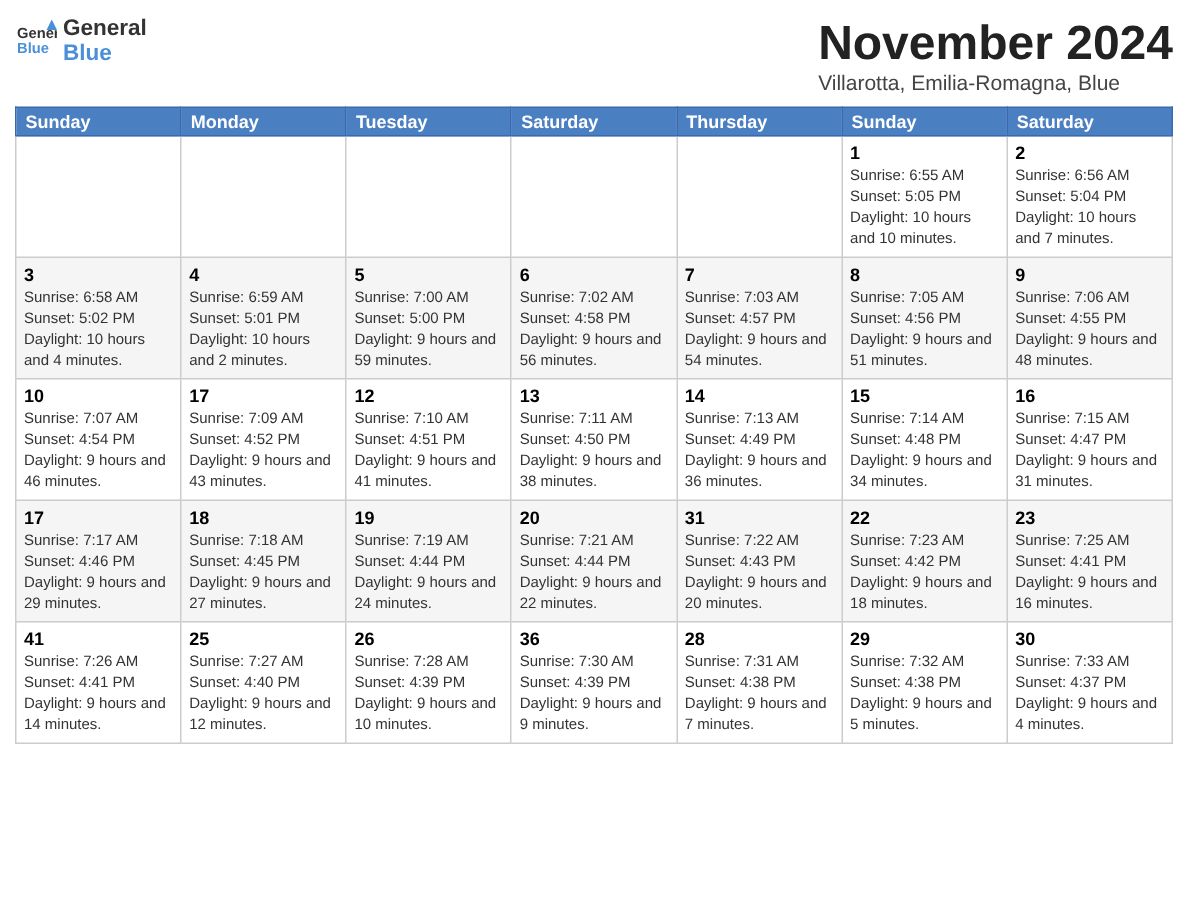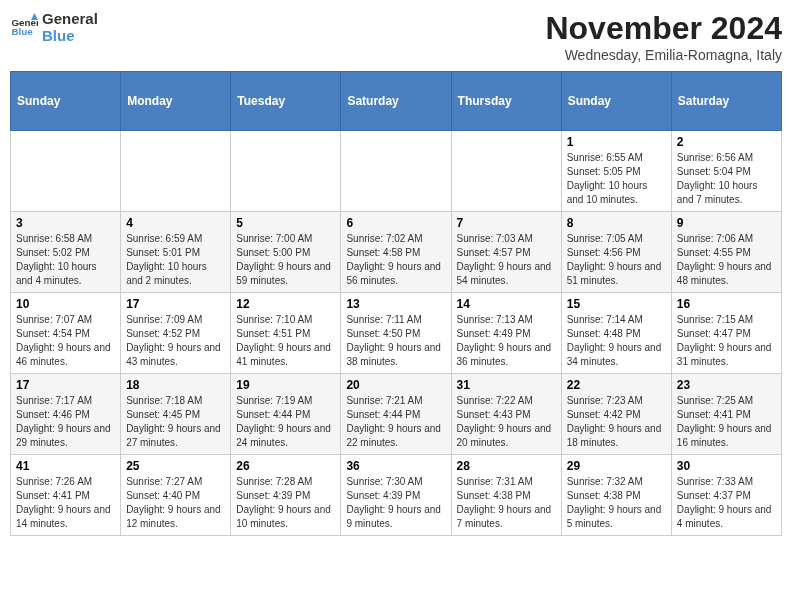--- a/index.html
+++ b/index.html
@@ -19,41 +19,40 @@
     .logo {
       display: flex;
       align-items: center;
       gap: 4px;
     }
     .logo-icon {
       width: 28px;
       height: 28px;
     }
     .title-area {
-      text-align: right;
     }
     .month-title {
       font-size: 32px;
       font-weight: bold;
       color: #222;
     }
     .subtitle {
       font-size: 14px;
       color: #444;
     }
     .calendar-table {
       width: 100%;
       border-collapse: collapse;
       font-size: 11px;
     }
     .calendar-table th {
       background-color: #4a7fc1;
       color: white;
       text-align: left;
-      padding: 22px 6px;
+      padding: 2px 6px;
       font-size: 12px;
       font-weight: bold;
       border: 1px solid #3a6aad;
     }
     .calendar-table td {
       vertical-align: top;
       padding: 4px 5px;
       border: 1px solid #ccc;
       width: calc(100% / 7);
       min-height: 80px;
@@ -90,21 +89,21 @@
       <text x="2" y="32" font-size="14" font-weight="bold" fill="#4a90d9">Blue</text>
       <polygon points="30,10 40,10 35,0" fill="#4a90d9"></polygon>
     </svg>
     <div>
       <div style="font-size:15px;font-weight:bold;color:#333;">General</div>
       <div style="font-size:15px;font-weight:bold;color:#4a90d9;">Blue</div>
     </div>
   </div>
   <div class="title-area">
     <div class="month-title">November 2024</div>
-    <div class="subtitle">Wednesday, Emilia-Romagna, Italy</div>
+    <div class="subtitle">Villarotta, Emilia-Romagna, Blue</div>
   </div>
 </div>
 
 <table class="calendar-table">
   <thead>
     <tr>
     <th>Sunday</th>
         <th>Monday</th>
         <th>Tuesday</th>
         <th>Saturday</th>

